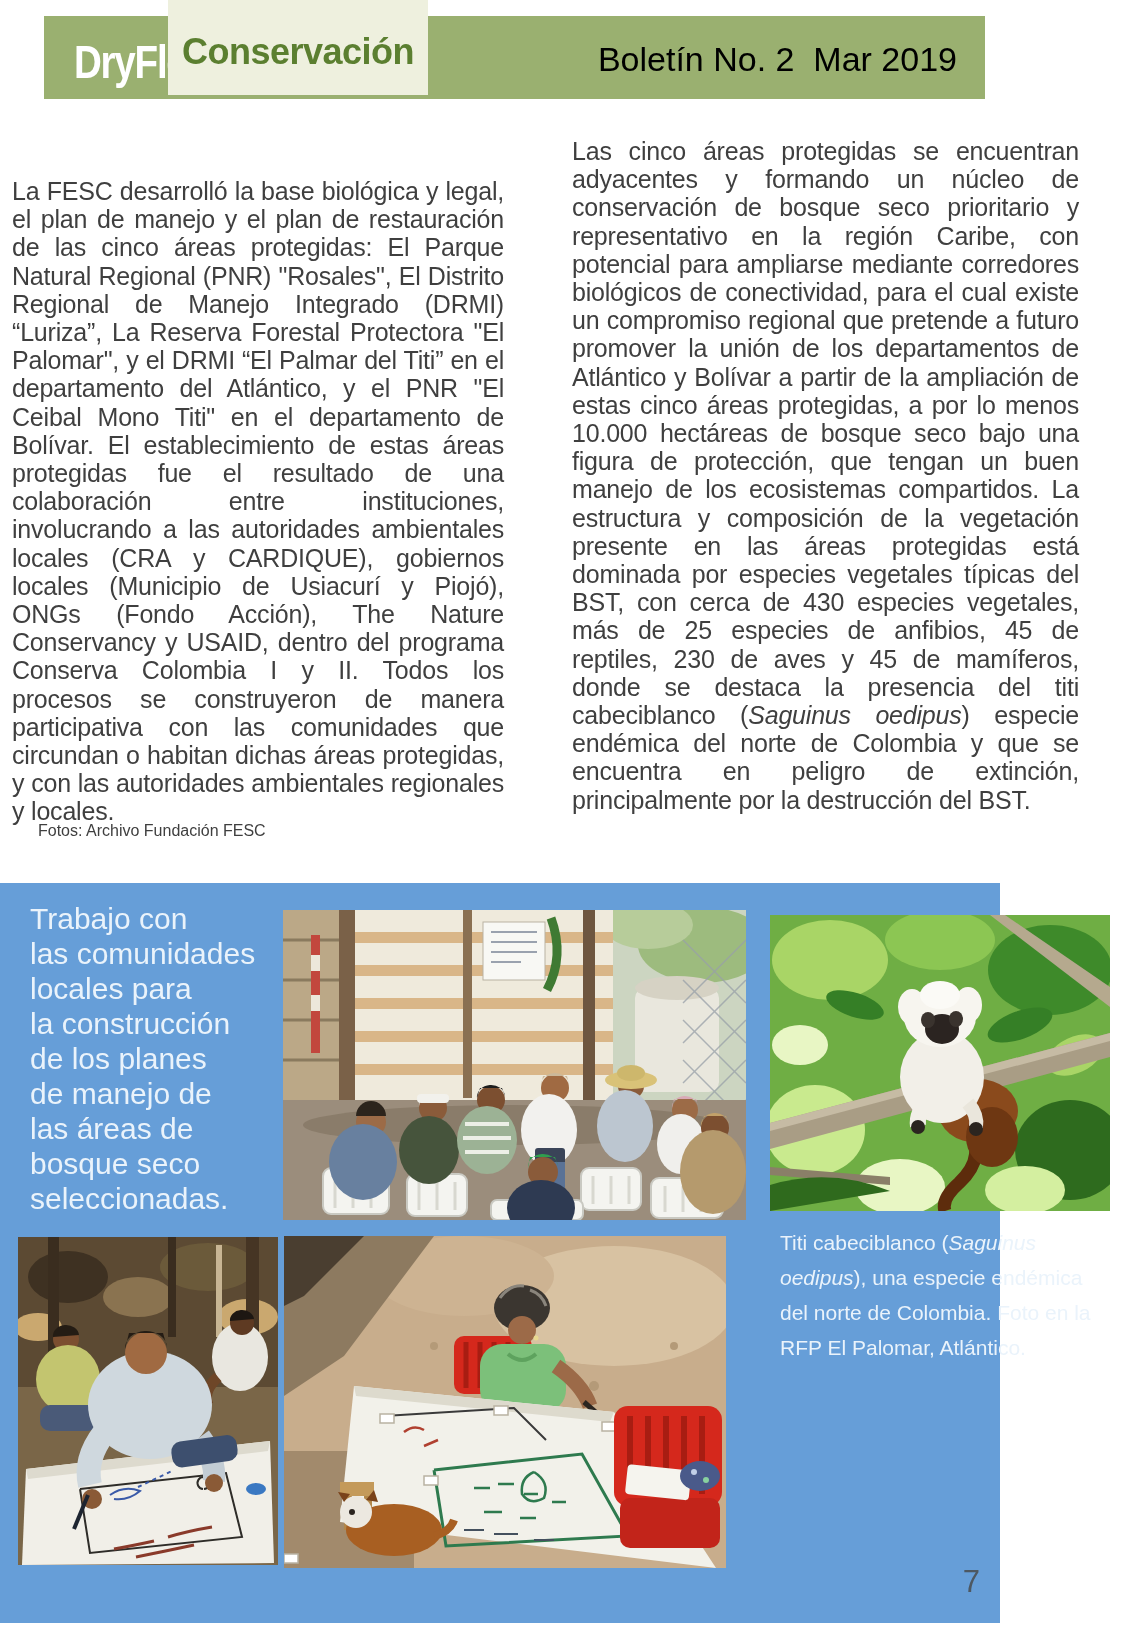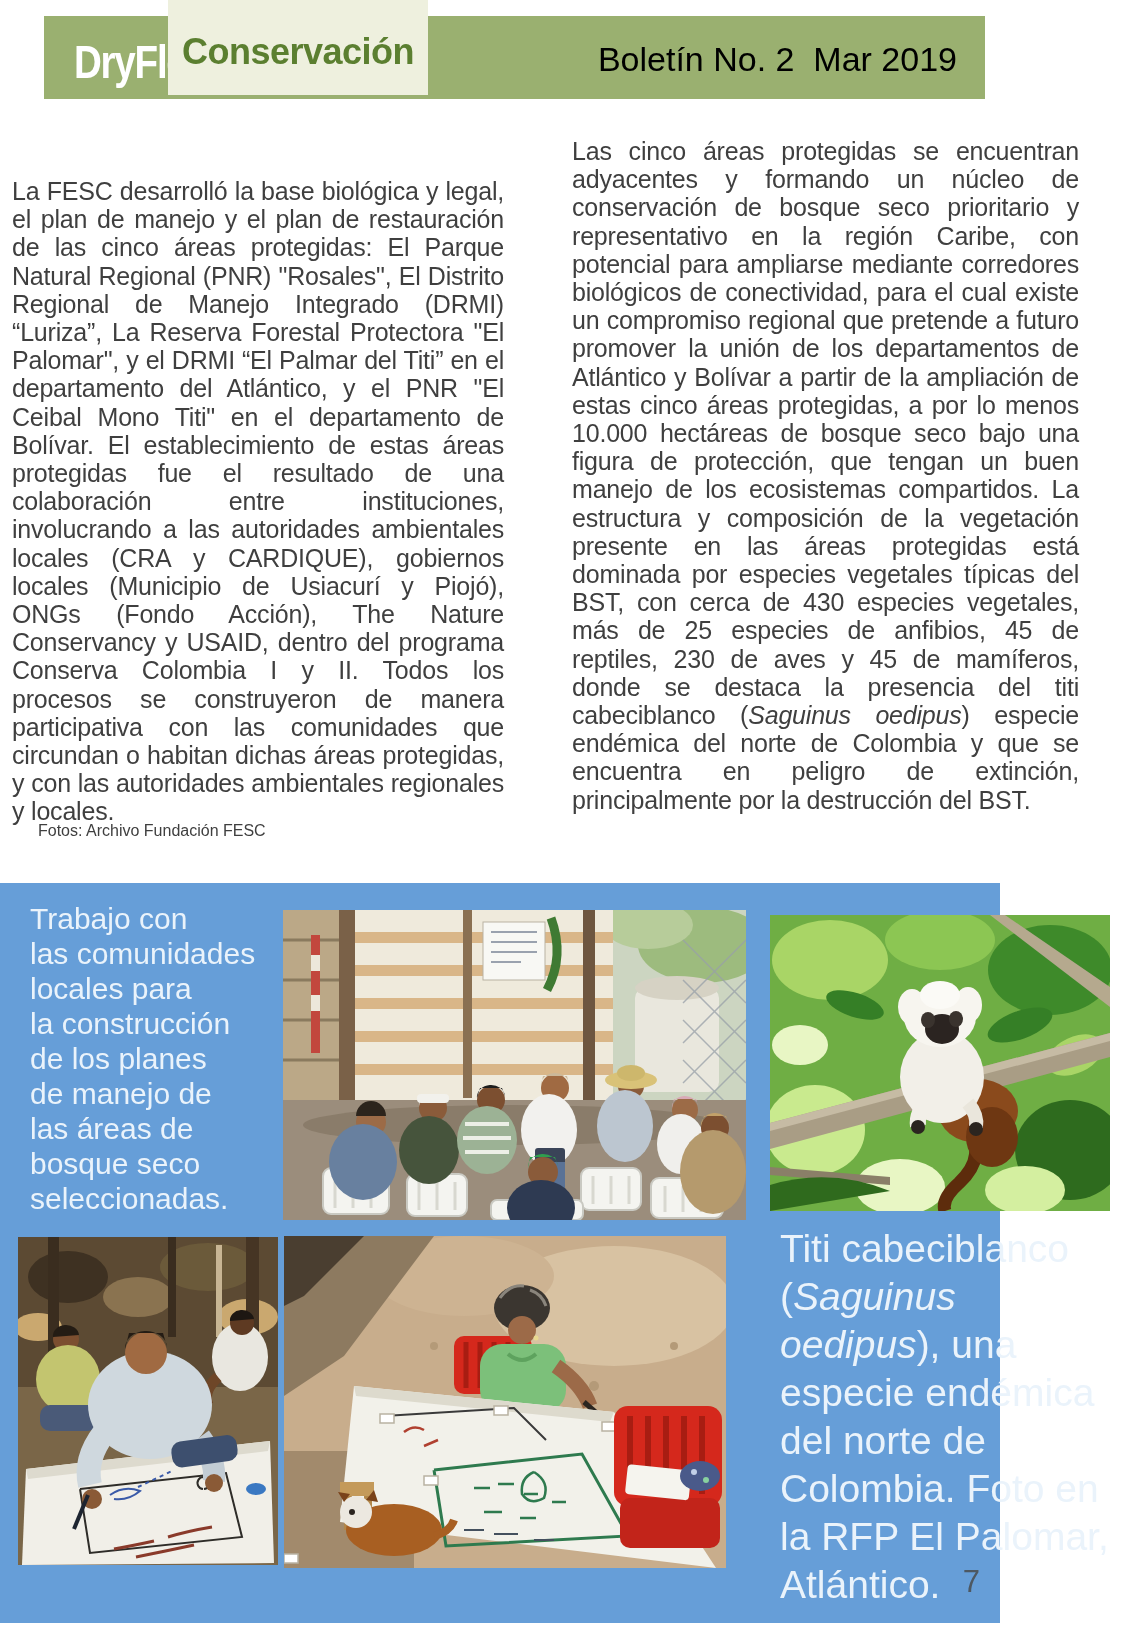--- a/index.html
+++ b/index.html
@@ -26,22 +26,22 @@
   .col.left{left:12px;width:492px;margin-top:40px;}
   .col.right{left:572px;width:507px;}
   .credit{position:absolute;left:38px;top:822px;font-size:16px;
           color:var(--body-text,#3f3f3f);}
 
   
   .panel{position:absolute;left:0;top:863px;width:1000px;height:740px;
          background:var(--panel-blue,#669ed8);margin-top:20px;}
   .intro{position:absolute;left:30px;top:18px;font-size:30px;line-height:35px;
          color:var(--panel-text,#eaf3fb);white-space:pre-line;}
-  .caption{position:absolute;left:780px;top:342px;width:333px;font-size:39px;
-         line-height:48px;color:var(--panel-text,#eaf3fb);margin:0;}
+  .caption{position:absolute;left:780px;top:342px;width:333px;font-size:21px;
+         line-height:35px;color:var(--panel-text,#eaf3fb);margin:0;}
   .ph{position:absolute;margin:0;overflow:hidden;}
   .ph svg{display:block;width:100%;height:100%;}
   .ph.meeting{left:283px;top:27px;width:463px;height:310px;}
   .ph.monkey {left:770px;top:32px;width:340px;height:296px;}
   .ph.drawing{left:18px; top:354px;width:260px;height:328px;}
   .ph.mapping{left:284px;top:353px;width:442px;height:332px;}
   .pagenum{position:absolute;right:20px;top:681px;font-size:31px;
            color:var(--page-number-color,#4d5862);}
 </style>
 </head>

